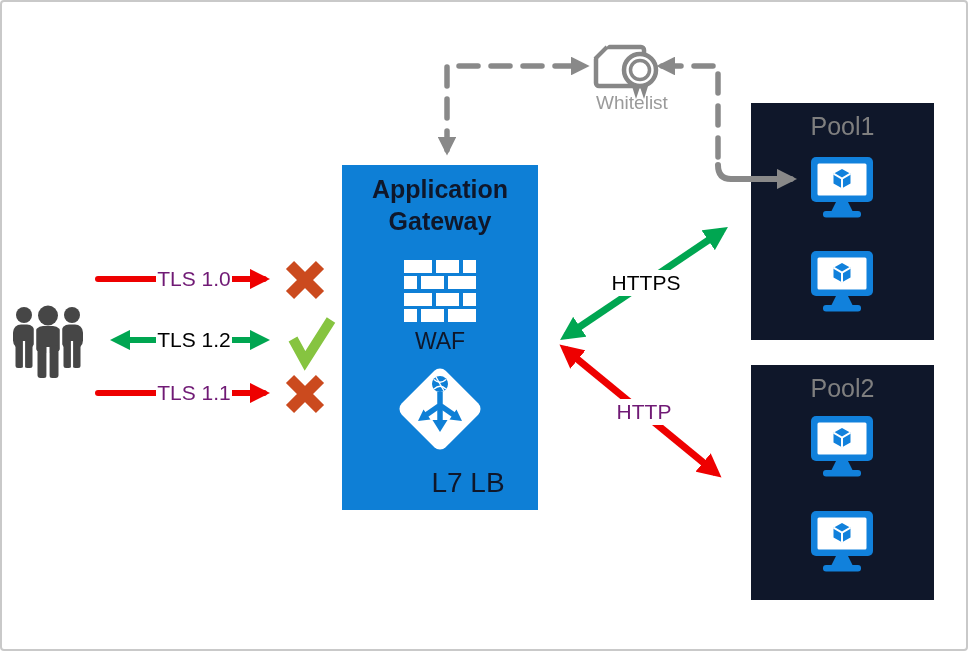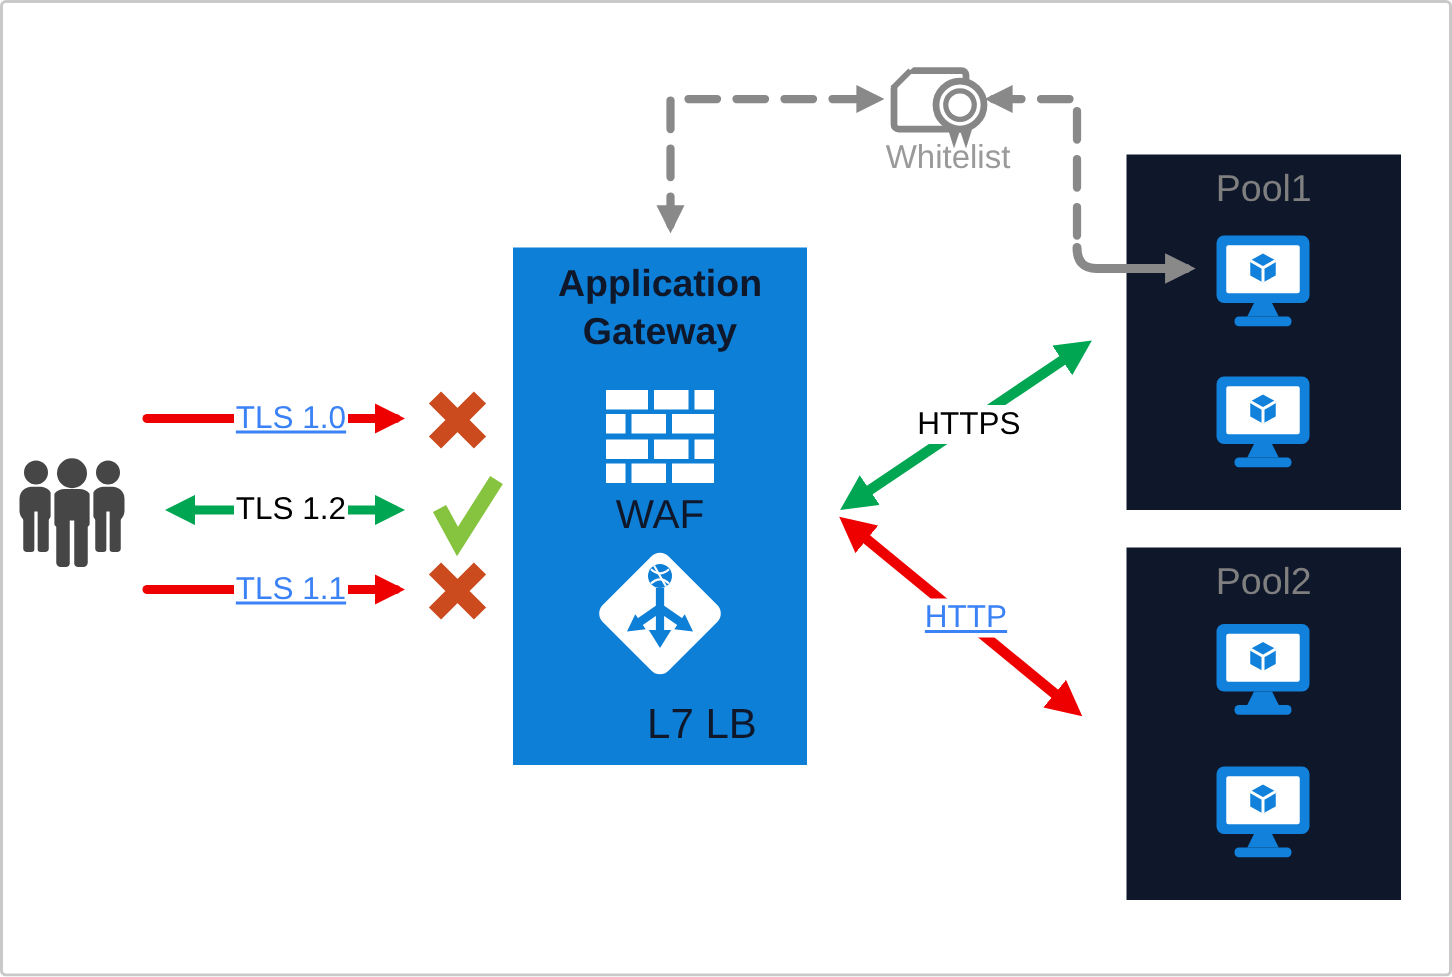--- a/index.html
+++ b/index.html
@@ -7,37 +7,37 @@
     position:relative;width:968px;height:651px;box-sizing:border-box;
     background:#fff;border:2px solid #c9c9c9;border-radius:4px;overflow:hidden;
     font-family:"Liberation Sans",sans-serif;
   }
   .abs{position:absolute;}
   
   .flow-label{
     position:absolute;background:#fff;text-align:center;
     font-size:21px;line-height:26px;white-space:nowrap;
   }
-  .red{color:#3b82f6;text-decoration:underline;}
+  .red{color:#701a75;}
   .green{color:#000000;}
   
   .gw{
     left:340px;top:163px;width:196px;height:345px;
     background:#0e7fd6;color:#0f172a;text-align:center;
   }
   .gw-title{padding-top:8px;font-size:25px;font-weight:bold;line-height:32px;}
   .waf-icon{left:62px;top:95px;width:72px;height:62px;display:flex;flex-direction:column;justify-content:space-between;}
   .waf-row{display:flex;justify-content:space-between;height:13px;}
   .brick{background:#fff;height:13px;}
-  .gw-waf-label{left:0;top:163px;width:100%;font-size:27px;}
+  .gw-waf-label{left:0;top:163px;width:100%;font-size:23px;}
   .gw-lb-label{left:0;top:302px;width:100%;font-size:28px;padding-left:28px;}
   
   .pool{left:749px;width:183px;background:#0f172a;}
   .pool-label{margin-top:9px;text-align:center;font-size:25px;color:#7f7f7f;}
-  .wl-label{left:584px;top:90px;width:92px;text-align:center;font-size:22px;color:#9a9a9a;}
+  .wl-label{left:584px;top:90px;width:92px;text-align:center;font-size:19px;color:#9a9a9a;}
 </style>
 </head>
 <body>
 
 <div class="canvas">
 
   <svg width="0" height="0" style="position:absolute" aria-hidden="true">
     <defs>
       <symbol id="vmsym" viewBox="0 0 66 64">
         <rect x="2" y="2" width="62" height="45" rx="5" fill="#1181dc"></rect>

